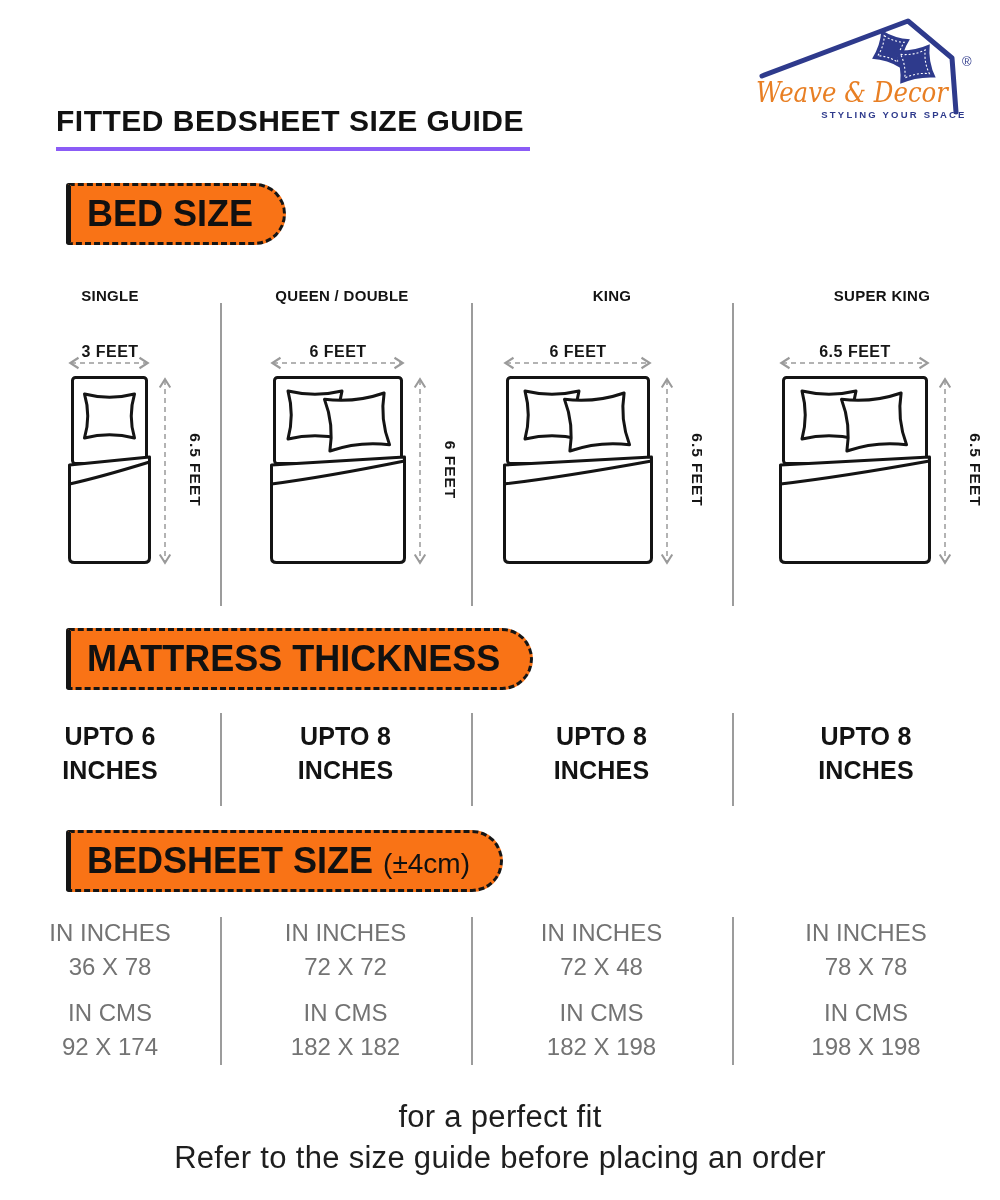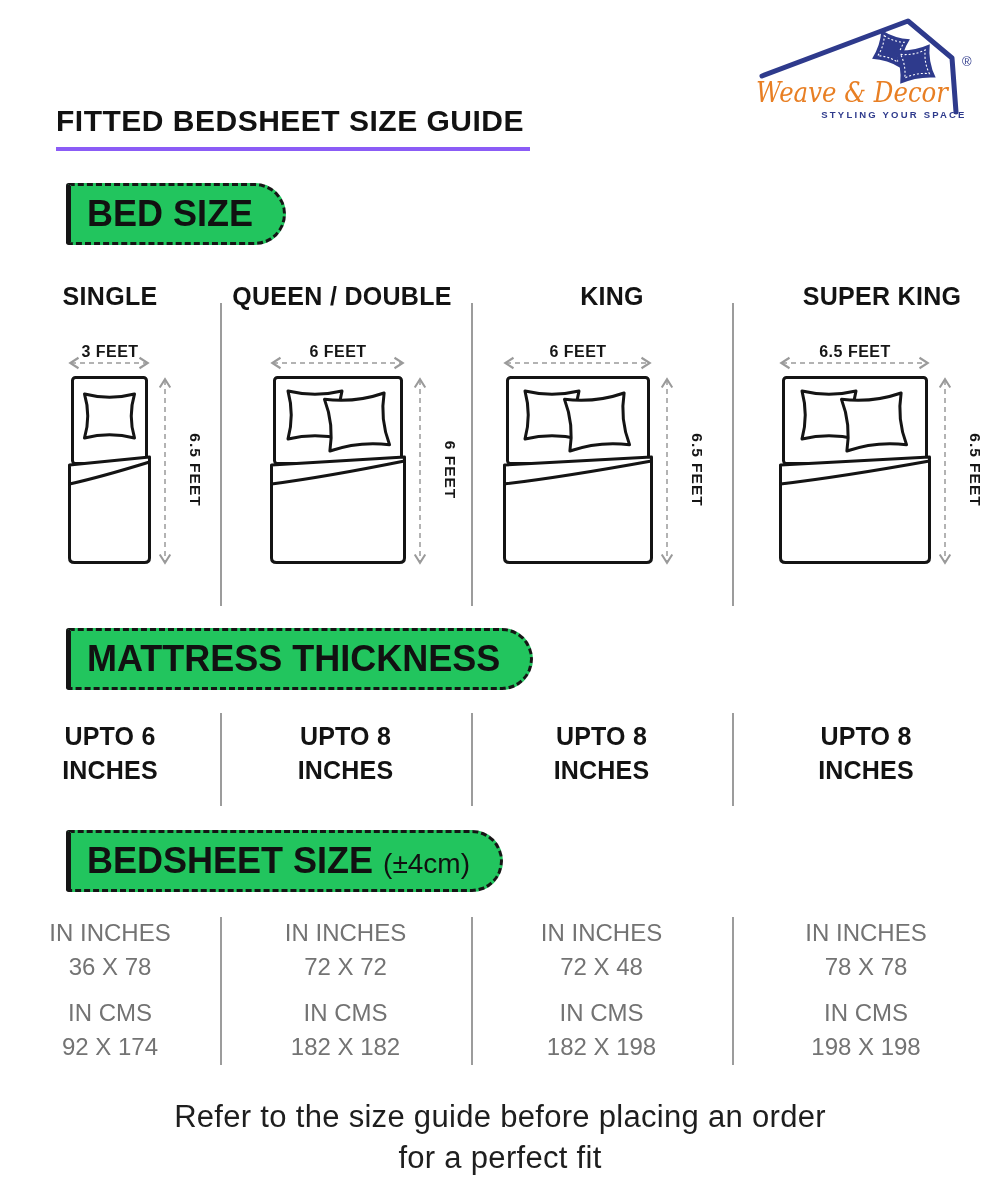--- a/index.html
+++ b/index.html
@@ -9,32 +9,32 @@
   }
   
   .title {
     position:absolute; left:56px; top:104px; display:inline-block;
     font-size:30px; font-weight:bold; letter-spacing:.5px; color:#121212;
     border-bottom:4px solid #8b5cf6; padding:0 6px 9px 0; white-space:nowrap;
   }
   .logo { position:absolute; left:748px; top:8px; }
   
   .pill {
-    position:absolute; display:inline-block; background:#22c55e;
+    position:absolute; display:inline-block; background:#f97316;
     border:3px dashed #151515; border-left:5px solid #151515;
     border-radius:3px 34px 34px 3px; padding:7px 30px 7px 16px;
     font-size:36px; font-weight:bold; color:#111; white-space:nowrap;
   }
   .pill .suffix { font-weight:normal; font-size:28px; letter-spacing:0; }
   .pill-bed      { left:66px; top:183px; }
   .pill-mattress { left:66px; top:628px; }
   .pill-sheet    { left:66px; top:830px; }
   
   .bcol { position:absolute; top:283px; text-align:center; }
-  .bcol .bhead { font-size:25px; font-weight:bold; letter-spacing:.3px; line-height:26px; color:#131313; }
+  .bcol .bhead { font-size:15px; font-weight:bold; letter-spacing:.3px; line-height:26px; color:#131313; }
   .bcol svg { display:block; margin-top:33px; }
   .bcol-0 { left:0;     width:220px; }
   .bcol-1 { left:220px; width:244px; }
   .bcol-2 { left:471px; width:282px; }
   .bcol-3 { left:748px; width:268px; }
   .bcol-0 svg { margin-left:66px; }
   .bcol-1 svg { margin-left:48px; }
   .bcol-2 svg { margin-left:30px; }
   .bcol-3 svg { margin-left:29px; }
   .svg-dim-label { font:bold 16px "Liberation Sans", sans-serif; fill:#161616; letter-spacing:.5px; }
@@ -240,17 +240,17 @@
   </div>
   <div class="scol scol-3">
     <span>IN INCHES</span>
     <span>78 X 78</span>
     <span class="gap"></span>
     <span>IN CMS</span>
     <span>198 X 198</span>
   </div>
 
   <div class="footer">
+    <span>for a perfect fit</span>
     <span>Refer to the size guide before placing an order</span>
-    <span>for a perfect fit</span>
   </div>
 
 </div>
 
 </body></html>

